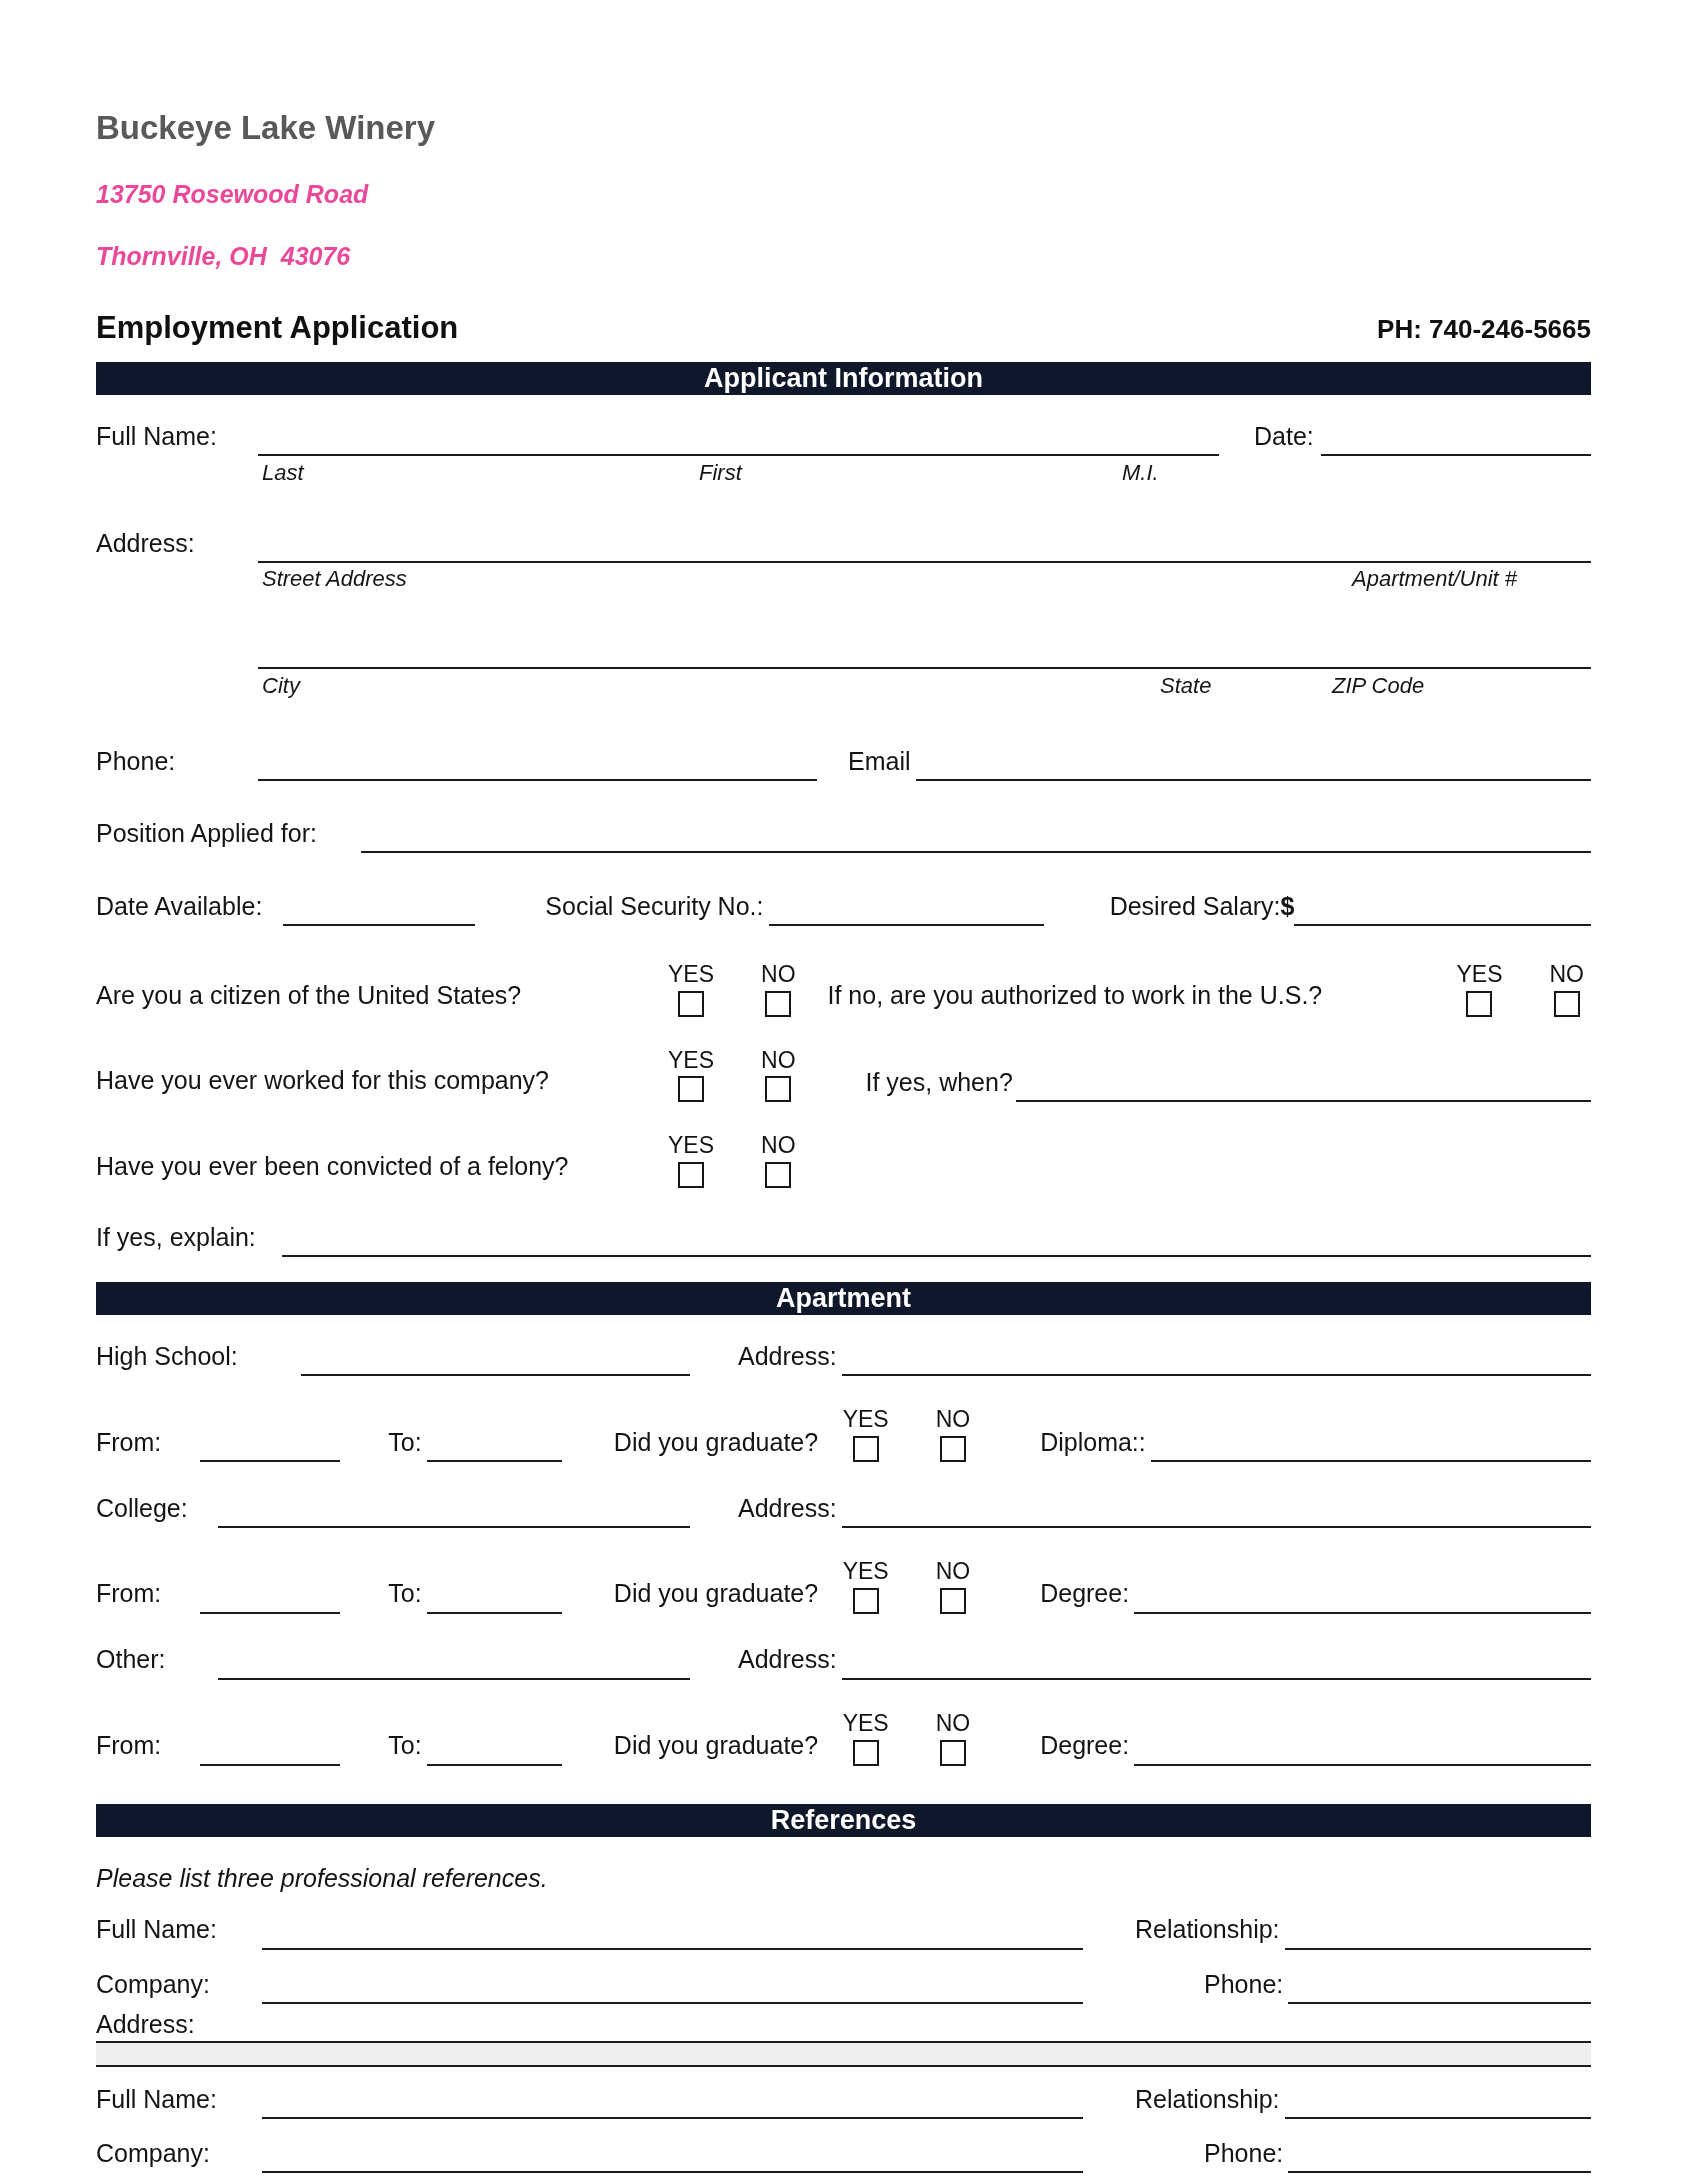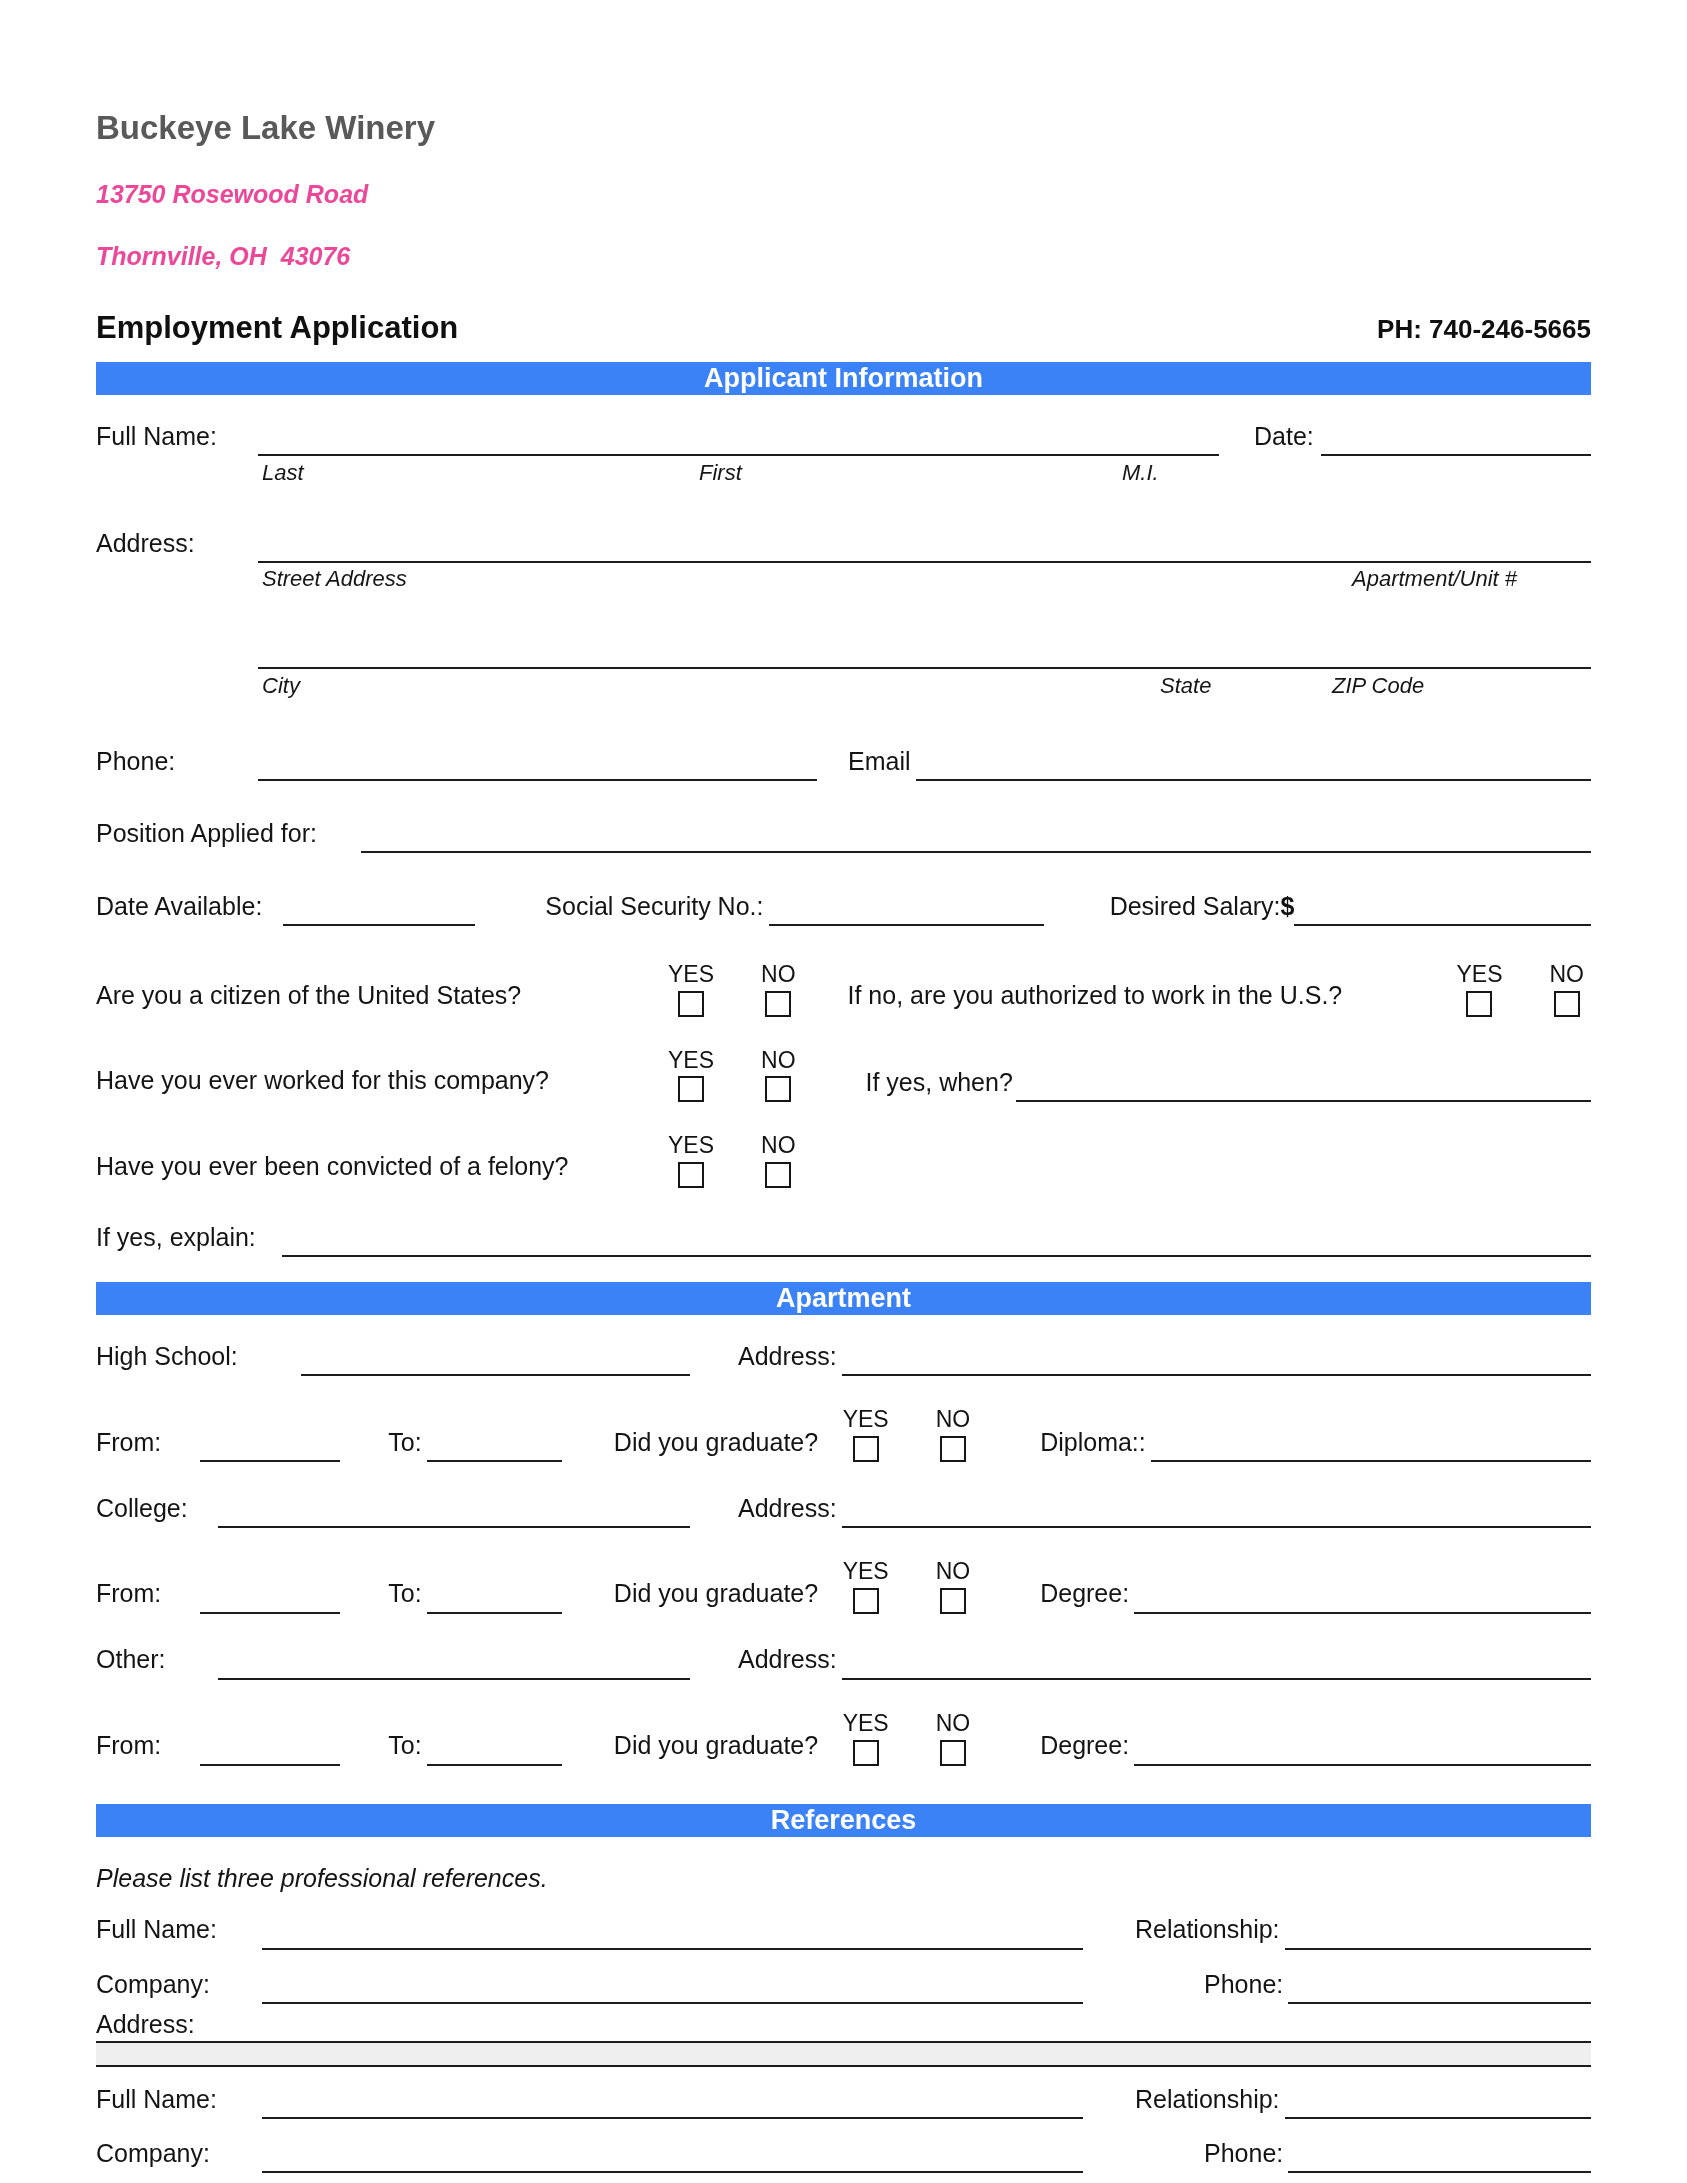--- a/index.html
+++ b/index.html
@@ -8,21 +8,21 @@
     padding:77px 96px 0 96px;background:#ffffff;overflow:hidden;
     font-family:"Liberation Sans",sans-serif;color:#141414;
   }
   .company-block{white-space:pre;}
   .company-name{font-size:33px;font-weight:bold;color:#595959;line-height:38px;}
   .company-addr{font-size:25px;font-weight:bold;color:#ec4899;line-height:30px;font-style:italic;}
   .title-row{display:flex;justify-content:space-between;align-items:baseline;margin-top:7px;height:40px;gap:31px;}
   .form-title{font-size:31px;font-weight:bold;color:#101010;}
   .company-phone{font-size:26px;font-weight:bold;color:#101010;white-space:pre;}
   .secbar{
-    margin-top:12.2px;height:33px;background:#3b82f6;color:#ffffff;
+    margin-top:12.2px;height:33px;background:#0f172a;color:#ffffff;
     font-weight:bold;font-size:27px;display:flex;align-items:center;justify-content:center;
   }
   .row{display:flex;align-items:flex-end;}
   .lbl{font-size:25px;line-height:30px;padding-bottom:5.2px;white-space:nowrap;}
   .line{border-bottom:2.6px solid #1c1c1c;height:38px;box-sizing:border-box;}
   .flex1{flex:1 1 auto;}
   .subrow{position:relative;height:28px;margin-top:3.5px;font-style:italic;font-size:22px;color:#161616;}
   .subrow span{position:absolute;top:0;white-space:nowrap;}
   .qrow{display:flex;align-items:flex-end;}
   .qtext{font-size:25px;line-height:30px;padding-bottom:7px;white-space:nowrap;}
@@ -110,21 +110,21 @@
     <div class="yn">
       <div class="yncol">
         <span class="ynlabel">YES</span>
         <span class="checkbox"></span>
       </div>
       <div class="yncol">
         <span class="ynlabel">NO</span>
         <span class="checkbox"></span>
       </div>
     </div>
-    <div class="qtext" style="margin-left:52px">If no, are you authorized to work in the U.S.?</div>
+    <div class="qtext" style="margin-left:32px">If no, are you authorized to work in the U.S.?</div>
     <div class="yn" style="margin-left:auto;margin-right:7px">
       <div class="yncol">
         <span class="ynlabel">YES</span>
         <span class="checkbox"></span>
       </div>
       <div class="yncol">
         <span class="ynlabel">NO</span>
         <span class="checkbox"></span>
       </div>
     </div>

